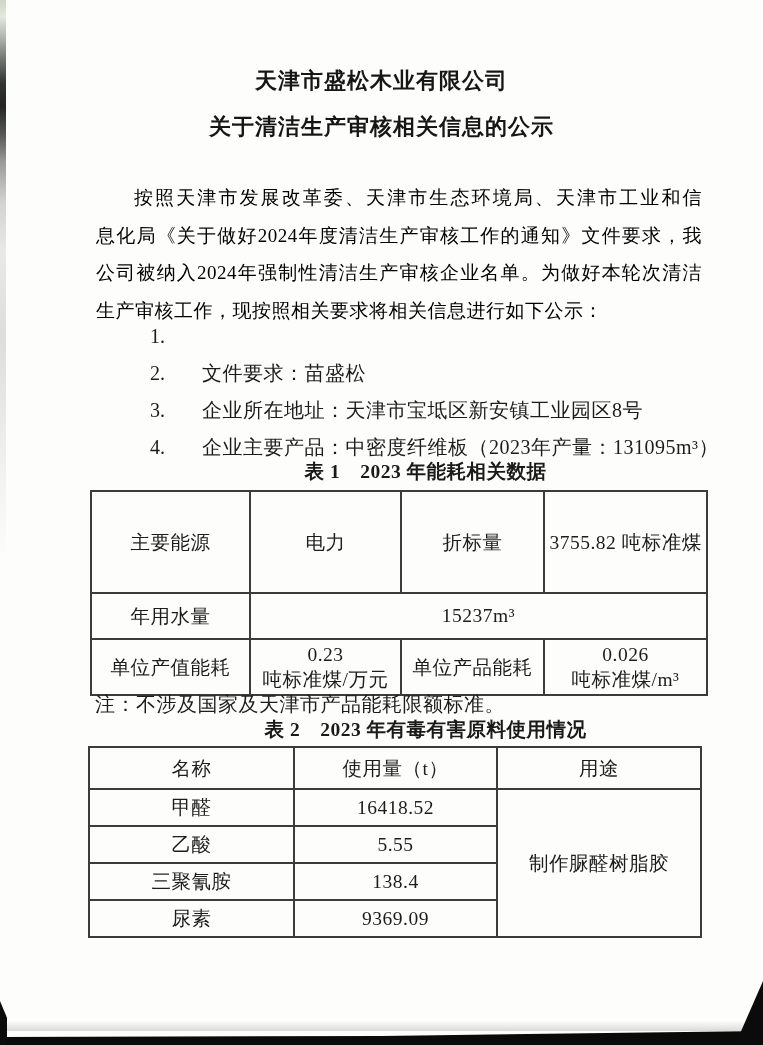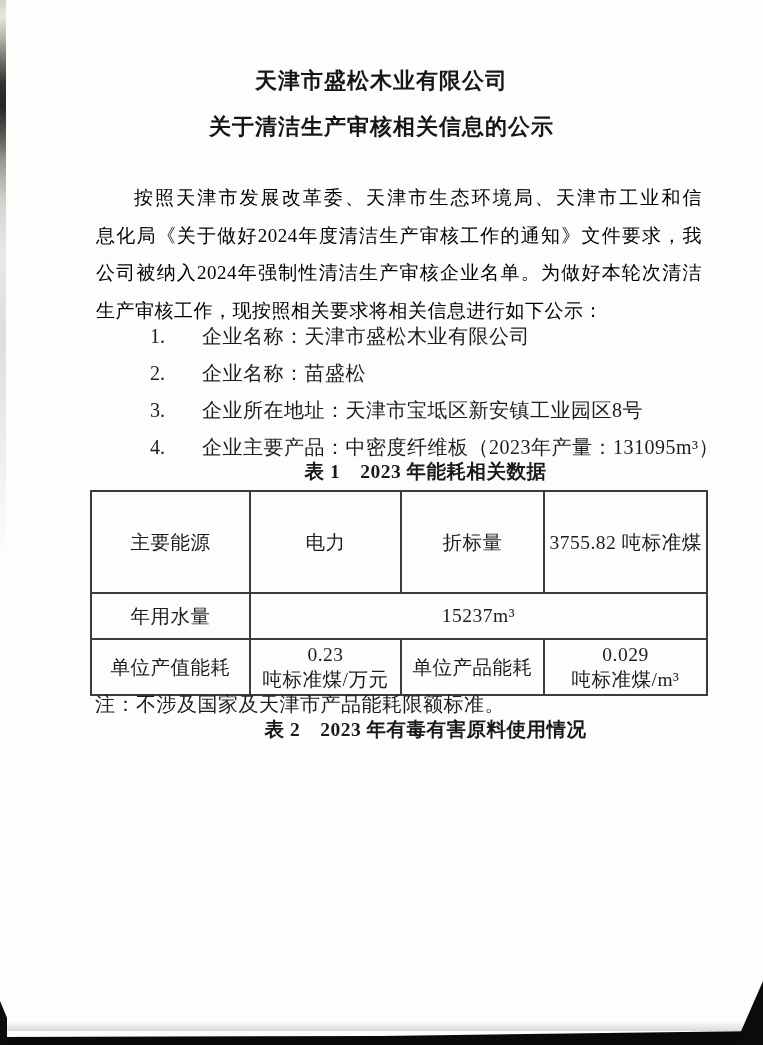--- a/index.html
+++ b/index.html
@@ -99,25 +99,24 @@
   <div class="para">
     <div class="pline first">按照天津市发展改革委、天津市生态环境局、天津市工业和信</div>
     <div class="pline">息化局《关于做好2024年度清洁生产审核工作的通知》文件要求，我</div>
     <div class="pline">公司被纳入2024年强制性清洁生产审核企业名单。为做好本轮次清洁</div>
     <div class="pline last">生产审核工作，现按照相关要求将相关信息进行如下公示：</div>
   </div>
 
   <div class="list">
     <div class="li">
       <span class="num">1.</span>
-      <span class="txt">企业名称：天津市盛松木业有限公司</span>
     </div>
     <div class="li">
       <span class="num">2.</span>
-      <span class="txt">企业名称：苗盛松</span>
+      <span class="txt">文件要求：苗盛松</span>
     </div>
     <div class="li">
       <span class="num">3.</span>
       <span class="txt">企业所在地址：天津市宝坻区新安镇工业园区8号</span>
     </div>
     <div class="li">
       <span class="num">4.</span>
       <span class="txt">企业主要产品：中密度纤维板（2023年产量：131095m³）</span>
     </div>
   </div>
@@ -136,23 +135,49 @@
       <td colspan="3">15237m³</td>
     </tr>
     <tr class="r3">
       <td>单位产值能耗</td>
       <td class="twoline">
         <div>0.23</div>
         <div>吨标准煤/万元</div>
       </td>
       <td>单位产品能耗</td>
       <td class="twoline">
-        <div>0.029</div>
+        <div>0.026</div>
         <div>吨标准煤/m³</div>
       </td>
     </tr>
   </tbody>
     </table>
   <div class="note">注：不涉及国家及天津市产品能耗限额标准。</div>
 
   <div class="tcaption cap2">表 2　2023 年有毒有害原料使用情况</div>
+  <table class="t2">
+    <tbody>
+        <tr class="hr">
+      <td class="c1">名称</td>
+      <td class="c2">使用量（t）</td>
+      <td class="c3">用途</td>
+    </tr>
+    <tr class="dr">
+      <td>甲醛</td>
+      <td>16418.52</td>
+      <td rowspan="4">制作脲醛树脂胶</td>
+    </tr>
+    <tr class="dr">
+      <td>乙酸</td>
+      <td>5.55</td>
+    </tr>
+    <tr class="dr">
+      <td>三聚氰胺</td>
+      <td>138.4</td>
+    </tr>
+    <tr class="dr">
+      <td>尿素</td>
+      <td>9369.09</td>
+    </tr>
+  </tbody>
+    </table>
 
 </div>
 
 </body></html>

